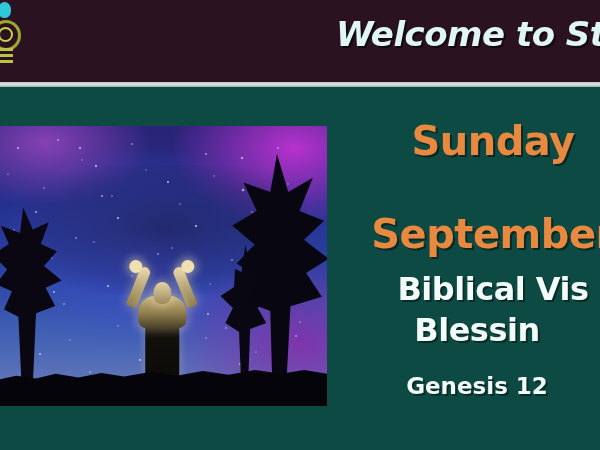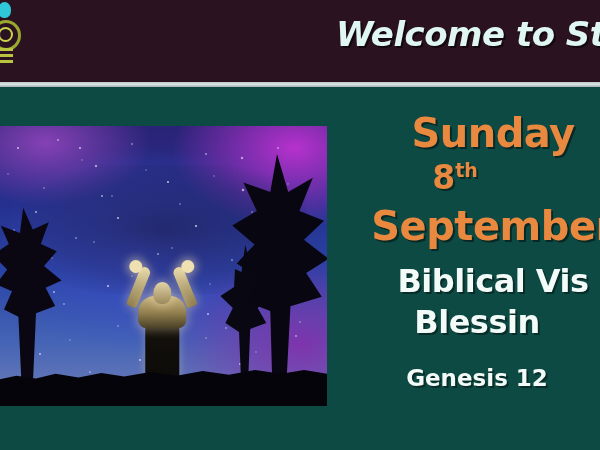--- a/index.html
+++ b/index.html
@@ -273,21 +273,21 @@
     border-radius: 50%;
     box-shadow: 0 0 8px 3px rgba(255,235,180,0.42);
   }
   .fig-hand.left  { left: 10px; }
   .fig-hand.right { left: 62px; }
 
   
   .text-col {
     position: absolute;
     left: 343px;
-    top: 100px;
+    top: 108px;
     width: 257px;
     height: 320px;
     overflow: hidden;
   }
   .line {
     white-space: nowrap;
     text-align: center;
   }
   .l-sunday {
     position: absolute;
@@ -392,20 +392,19 @@
       <div class="fig-hand right"></div>
       <div class="fig-robe"></div>
       <div class="fig-shoulders"></div>
       <div class="fig-head"></div>
     </div>
     <div class="ground"></div>
   </div>
 
   <div class="text-col">
     <div class="line l-sunday">Sunday</div>
-    <div class="line l-eighth"><span>8</span><sup>th</sup></div>
     <div class="line l-september">September</div>
     <div class="line l-theme1">Biblical Vis</div>
     <div class="line l-theme2">Blessin</div>
     <div class="line l-ref">Genesis 12</div>
   </div>
 
 </div>
 
 </body></html>

